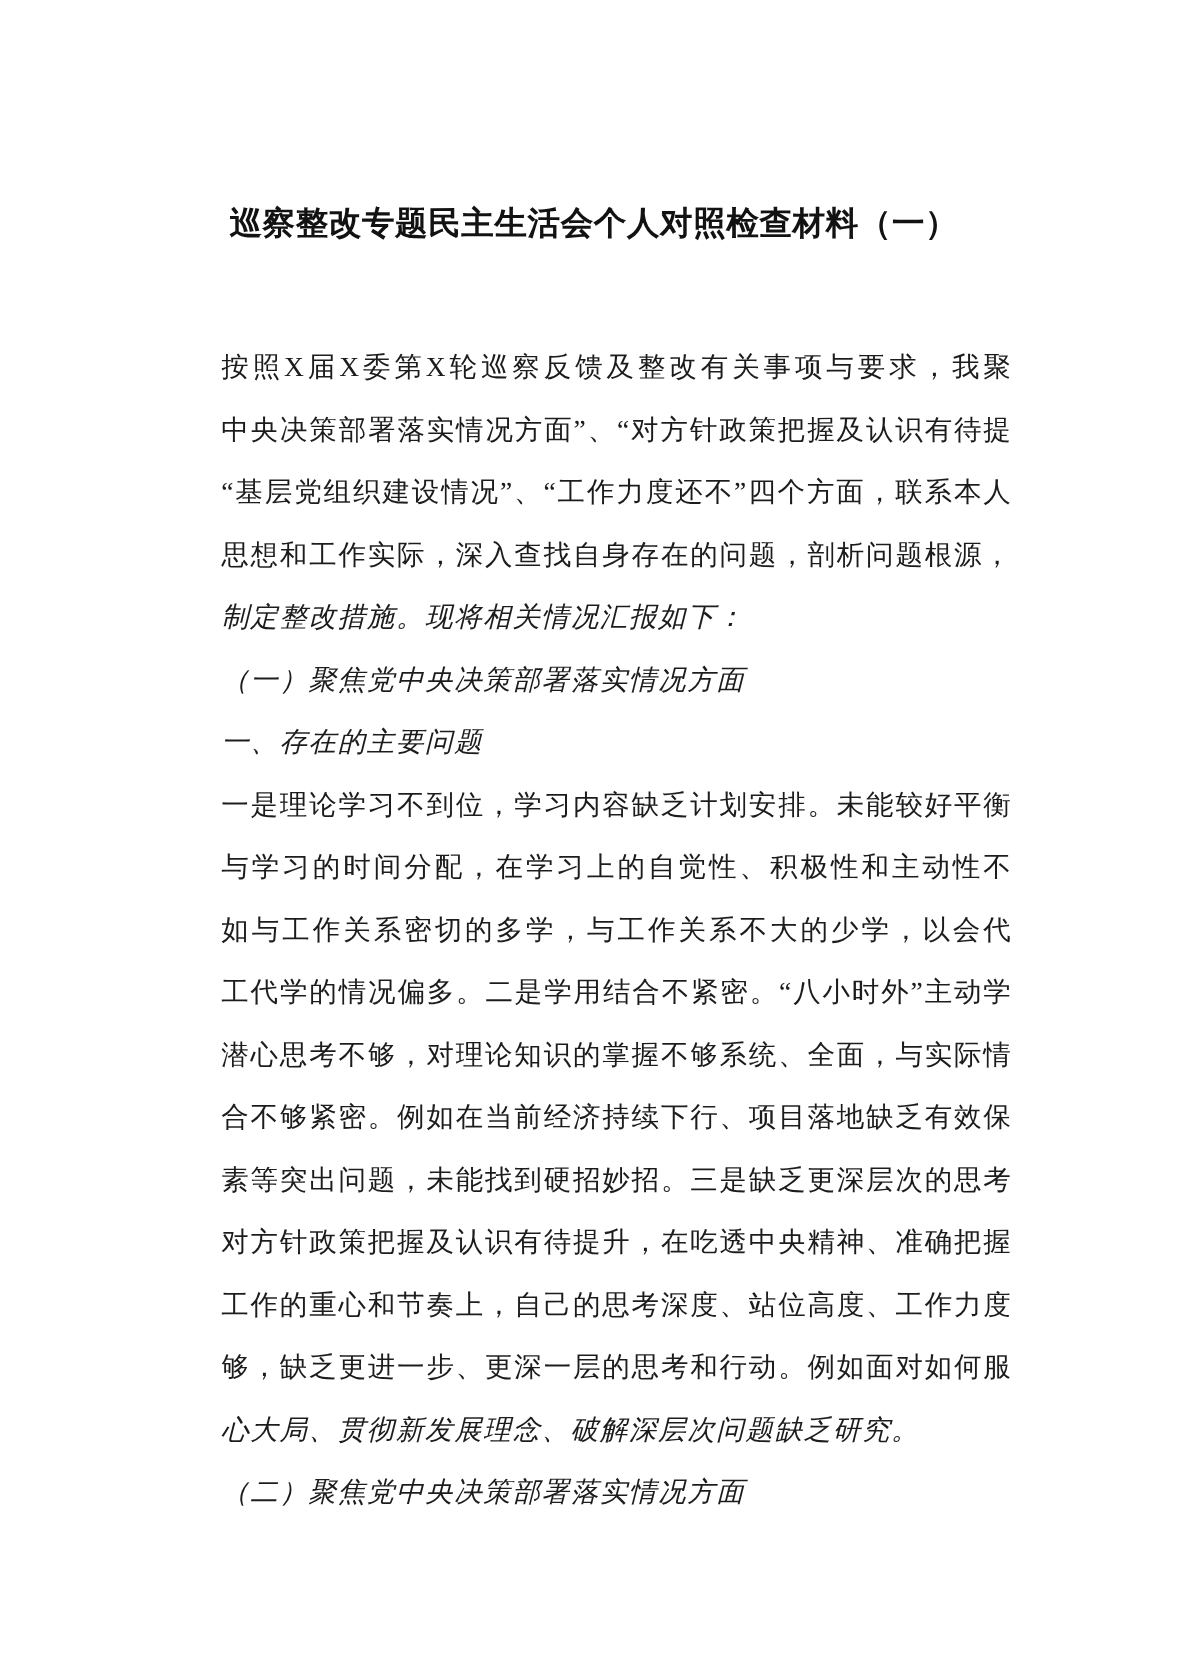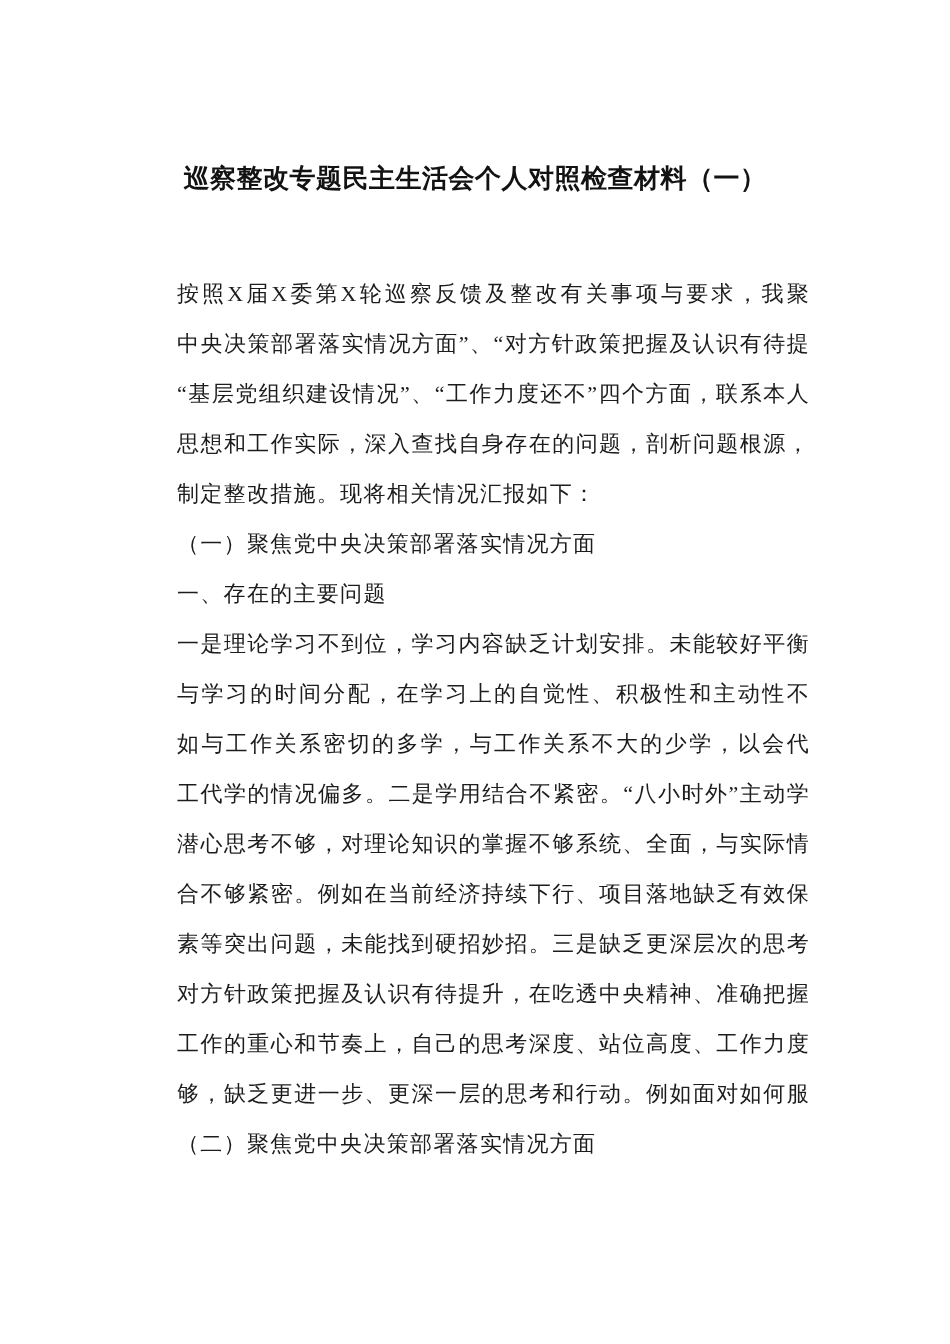--- a/index.html
+++ b/index.html
@@ -49,20 +49,21 @@
     margin-left: 34px;
   }
   .line.fill {
     white-space: normal;
     text-align: justify;
     text-align-last: justify;
     overflow: hidden;
   }
   .line.short {
     text-align: left;
+    font-style: italic;
   }
 </style>
 </head>
 <body>
 
 <div class="page">
 
   <div class="doc-title">巡察整改专题民主生活会个人对照检查材料（一）</div>
 
   <div class="body-text">
@@ -76,16 +77,17 @@
     <div class="line fill">一是理论学习不到位，学习内容缺乏计划安排。未能较好平衡工作</div>
     <div class="line fill">与学习的时间分配，在学习上的自觉性、积极性和主动性不足。例</div>
     <div class="line fill">如与工作关系密切的多学，与工作关系不大的少学，以会代学、以</div>
     <div class="line fill">工代学的情况偏多。二是学用结合不紧密。“八小时外”主动学习、</div>
     <div class="line fill">潜心思考不够，对理论知识的掌握不够系统、全面，与实际情况结</div>
     <div class="line fill">合不够紧密。例如在当前经济持续下行、项目落地缺乏有效保障要</div>
     <div class="line fill">素等突出问题，未能找到硬招妙招。三是缺乏更深层次的思考研究。</div>
     <div class="line fill">对方针政策把握及认识有待提升，在吃透中央精神、准确把握上级</div>
     <div class="line fill">工作的重心和节奏上，自己的思考深度、站位高度、工作力度还不</div>
     <div class="line fill">够，缺乏更进一步、更深一层的思考和行动。例如面对如何服务中</div>
+    <div class="line short">心大局、贯彻新发展理念、破解深层次问题缺乏研究。</div>
     <div class="line short">（二）聚焦党中央决策部署落实情况方面</div>
   </div>
 
 </div>
 
 </body></html>

